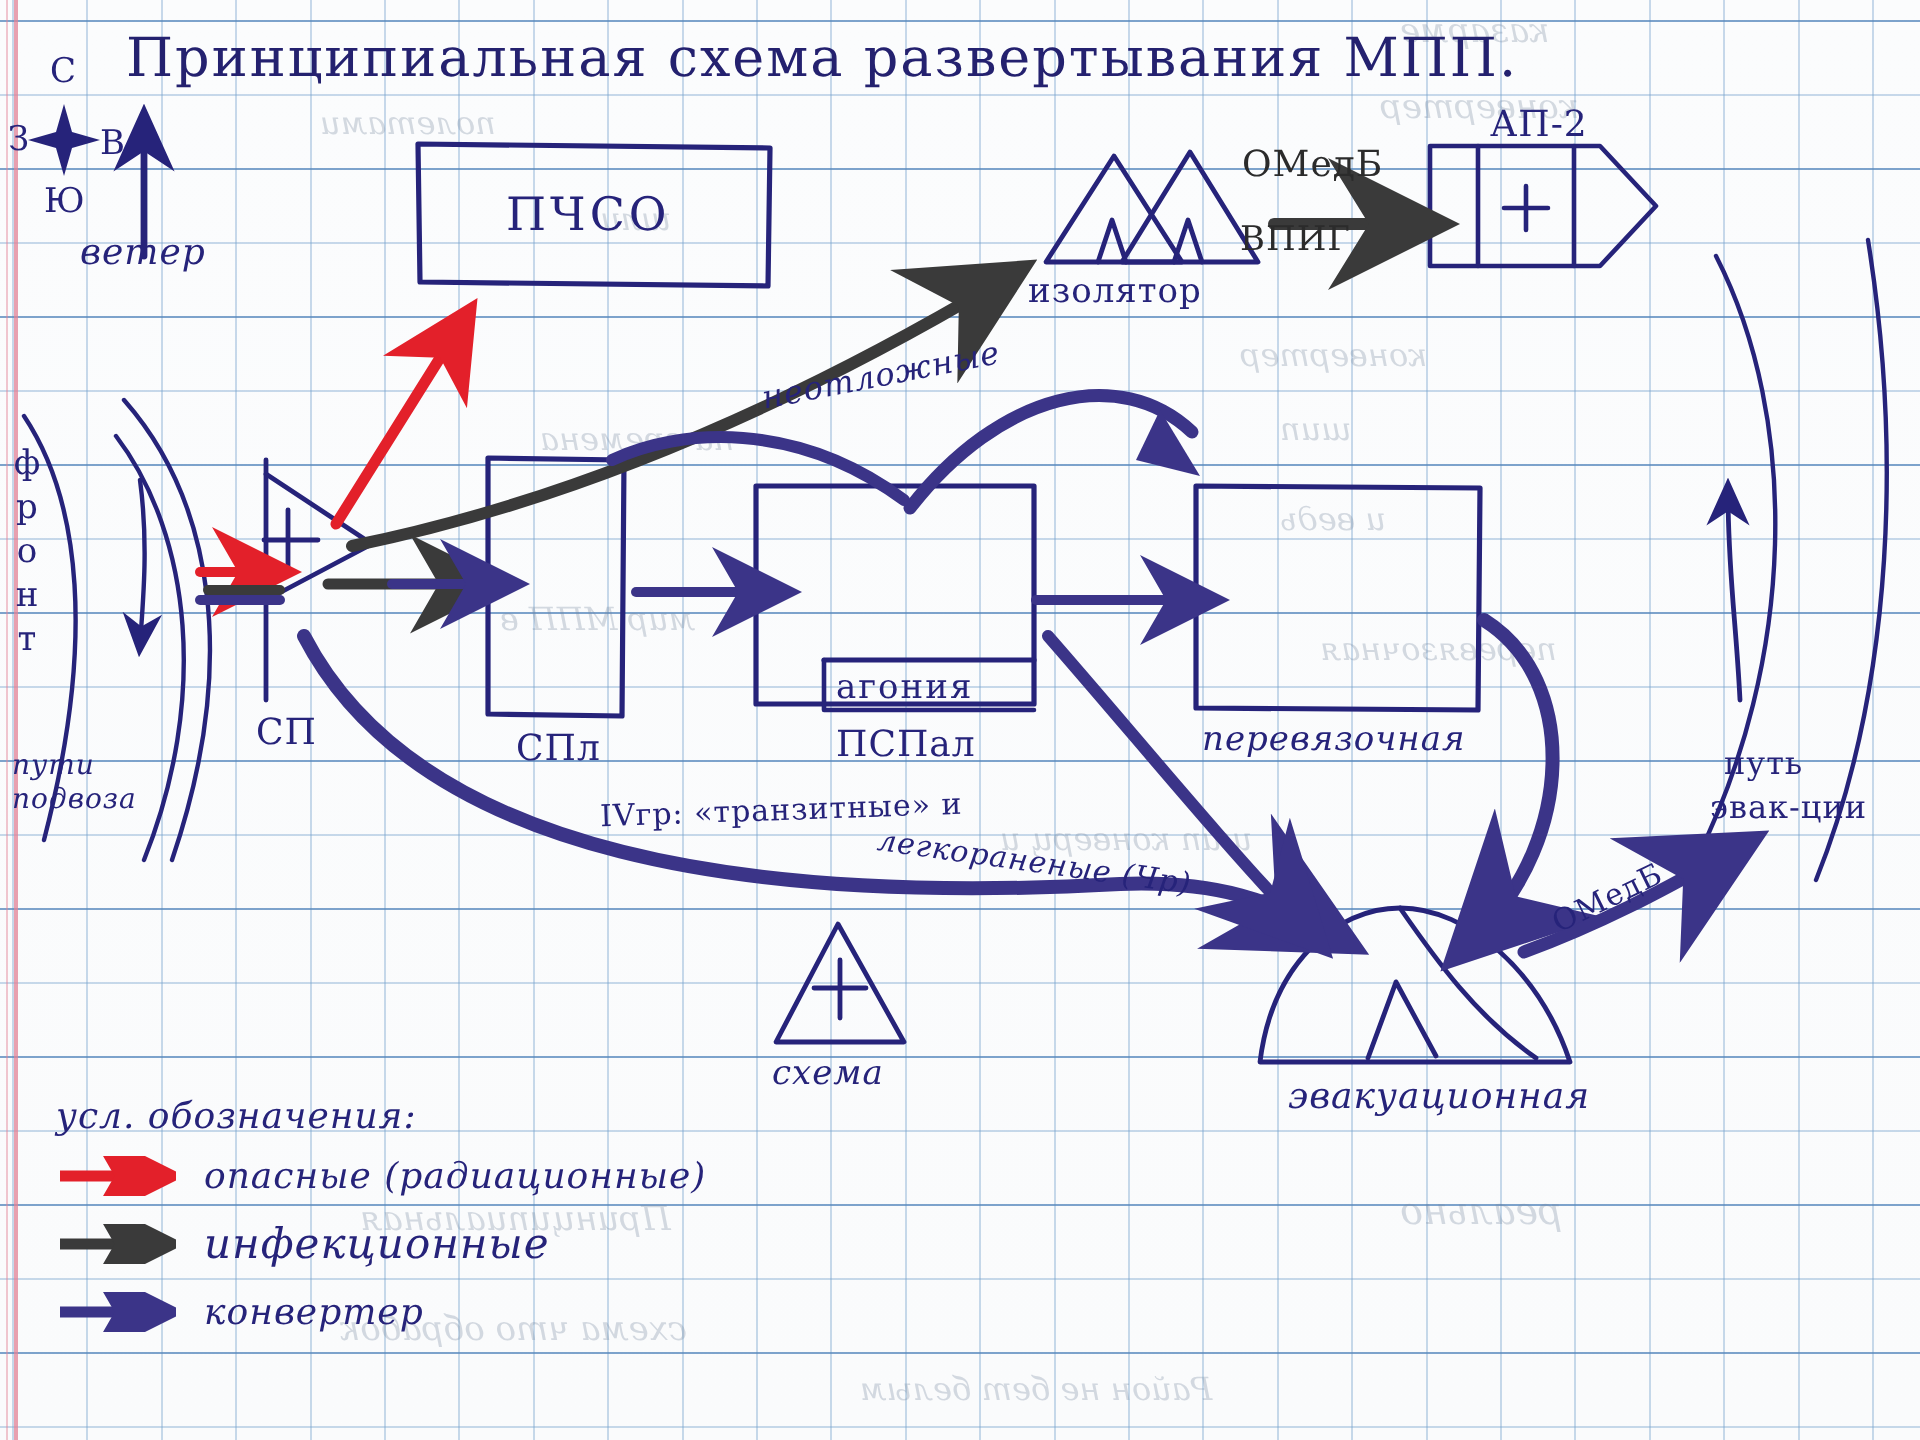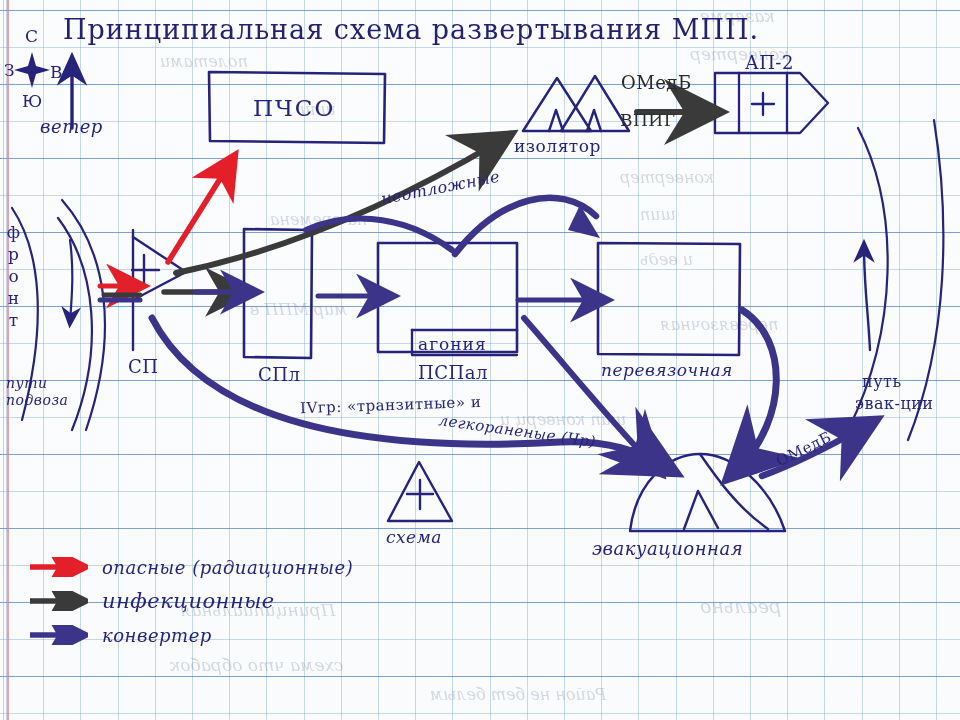--- a/index.html
+++ b/index.html
@@ -236,38 +236,39 @@
   <div class="hw lbl" style="left:128px;top:356px;font-size:18px;">СП</div>
 
   <div class="hw lbl" style="left:258px;top:364px;font-size:18px;">СПл</div>
 
   <div class="hw lbl" style="left:418px;top:334px;font-size:17px;letter-spacing:1px;">агония</div>
 
   <div class="hw lbl" style="left:418px;top:362px;font-size:18px;">ПСПал</div>
 
   <div class="hw lbl cursive" style="left:601px;top:360px;font-size:17px;">перевязочная</div>
 
-  <div class="hw lbl cursive" style="left:592px;top:538px;font-size:18px;">эвакуационная</div>
+  <div class="hw lbl cursive" style="left:644px;top:538px;font-size:18px;">эвакуационная</div>
 
   <div class="hw lbl cursive" style="left:386px;top:527px;font-size:17px;">схема</div>
 
   <div class="hw lbl-sm cursive" style="left:380px;top:178px;font-size:16px;transform:rotate(-11deg);">неотложные</div>
 
   <div class="hw lbl-sm" style="left:300px;top:396px;font-size:15px;transform:rotate(-2deg);">IVгр: «транзитные» и</div>
   <div class="hw lbl-sm cursive" style="left:438px;top:422px;font-size:15px;transform:rotate(8deg);">легкораненые (Чр)</div>
 
   <div class="hw blk lbl" style="left:621px;top:72px;font-size:18px;">ОМедБ</div>
   <div class="hw blk lbl" style="left:620px;top:110px;font-size:17px;text-align:right;">ВПИГ</div>
 
   <div class="hw lbl-sm" style="left:774px;top:440px;font-size:15px;transform:rotate(-26deg);">ОМедБ</div>
 
   <div class="hw lbl-sm" style="left:862px;top:372px;font-size:16px;">путь</div>
   <div class="hw lbl-sm" style="left:855px;top:394px;font-size:16px;">эвак-ции</div>
 
   <div style="position:absolute;left:28px;top:548px;">
+    <div class="hw lbl cursive" style="position:static;font-size:18px;margin-bottom:6px;">усл. обозначения:</div>
 
     <div style="display:flex;align-items:center;gap:14px;margin-top:6px;height:26px;">
       <svg width="60" height="20">
         <defs>
             <marker id="lg-r" markerWidth="9" markerHeight="9" refX="6" refY="4.5" orient="auto">
           <path d="M0,0 L9,4.5 L0,9 L2.6,4.5 Z" fill="#e3202a"></path>
             </marker>
           </defs>
         <path d="M2,10 L48,10" stroke="#e3202a" stroke-width="5.5" marker-end="url(#lg-r)"></path>
       </svg>

